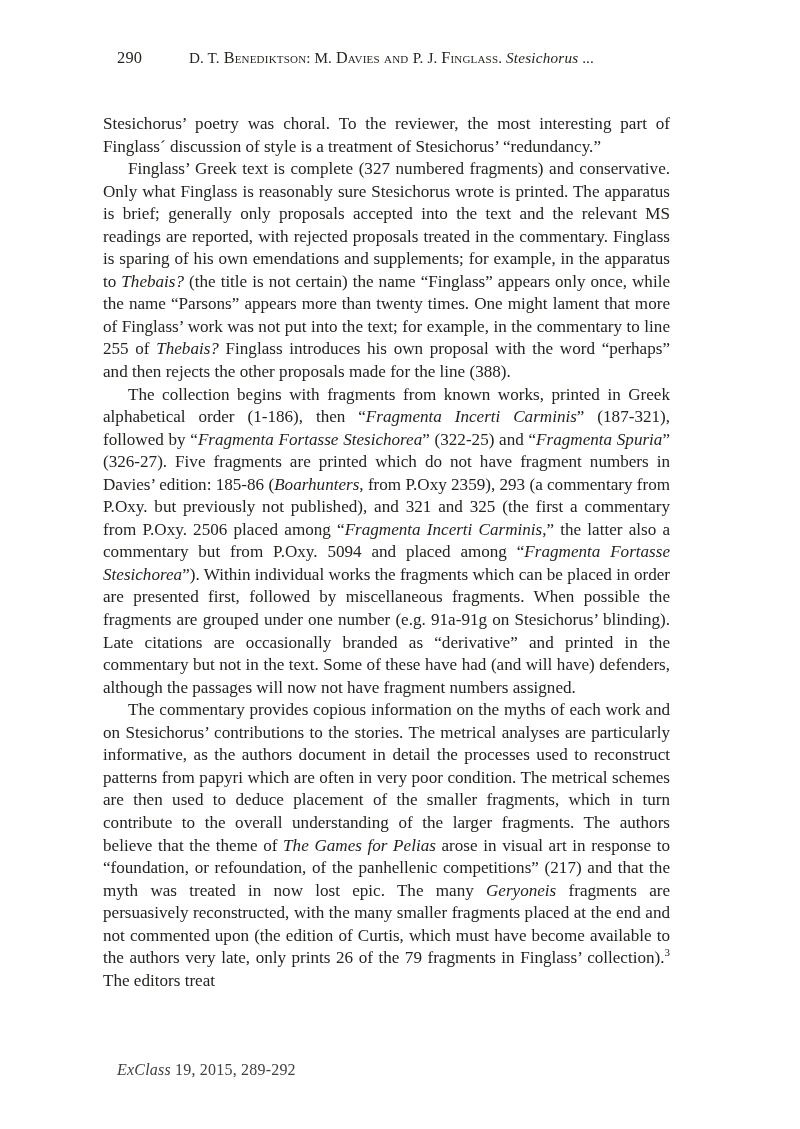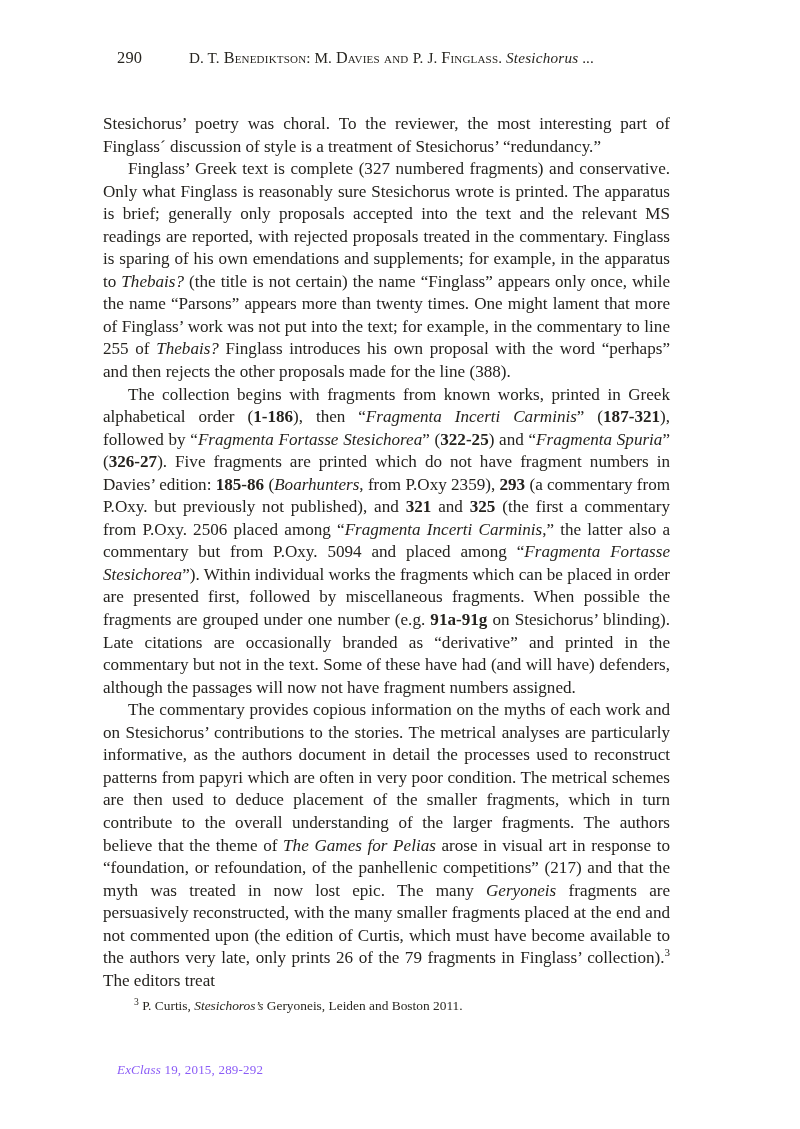--- a/index.html
+++ b/index.html
@@ -69,21 +69,21 @@
     hyphens: manual;
   }
   .body-block p {
     margin: 0;
     text-indent: 0;
   }
   .body-block p.indent {
     text-indent: 25px;
   }
   .it { font-style: italic; }
-  .bd { font-weight: bold; }
+  .bd { font-weight: normal; }
   sup.fn {
     font-size: 11px;
     vertical-align: super;
     line-height: 0;
   }
 
   
   .footnote {
     position: absolute;
     left: 117px;
@@ -98,23 +98,23 @@
     font-size: 9.6px;
     vertical-align: super;
     line-height: 0;
   }
 
   
   .running-foot {
     position: absolute;
     left: 117px;
     top: 1060px;
-    font-size: 13px;
+    font-size: 16px;
     line-height: 20px;
-    color: #8b5cf6;
+    color: #404040;
     letter-spacing: 0.2px;
     white-space: nowrap;
   }
   .running-foot .jname {
     font-style: italic;
   }
 </style>
 </head>
 <body>
 
@@ -124,21 +124,18 @@
     <span class="folio">290</span><span class="head-text"><span>D. T. </span><span class="sc">Benediktson</span><span>: </span><span>M. </span><span class="sc">Davies</span><span class="sc"> and </span><span>P. J. </span><span class="sc">Finglass</span><span>. </span><span class="head-title">Stesichorus</span><span> ...</span></span>
   </div>
 
   <div class="body-block">
       <p><span>Stesichorus’ poetry was choral.  To the reviewer, the most interesting part of Finglass´ discussion of style is a treatment of Stesichorus’ “redundancy.”</span></p>
       <p class="indent"><span>Finglass’ Greek text is complete (327 numbered fragments) and conser­vative.  Only what Finglass is reasonably sure Stesichorus wrote is print­ed.  The apparatus is brief;  generally only proposals accepted into the text and the relevant MS readings are reported, with rejected proposals treated in the commentary.  Finglass is sparing of his own emendations and supple­ments;  for example, in the apparatus to </span><span class="it">Thebais?</span><span> (the title is not certain) the name “Finglass” appears only once, while the name “Parsons” appears more than twenty times.  One might lament that more of Finglass’ work was not put into the text;  for example, in the commentary to line 255 of </span><span class="it">Thebais?</span><span> Finglass introduces his own proposal with the word “perhaps” and then re­jects the other proposals made for the line (388).</span></p>
       <p class="indent"><span>The collection begins with fragments from known works, printed in Greek alphabetical order (</span><span class="bd">1-186</span><span>), then “</span><span class="it">Fragmenta Incerti Carminis</span><span>” (</span><span class="bd">187-321</span><span>), followed by “</span><span class="it">Fragmenta Fortasse Stesichorea</span><span>” (</span><span class="bd">322-25</span><span>) and “</span><span class="it">Fragmenta Spuria</span><span>” (</span><span class="bd">326-27</span><span>).  Five fragments are printed which do not have fragment numbers in Davies’ edition:  </span><span class="bd">185-86</span><span> (</span><span class="it">Boarhunters</span><span>, from P.Oxy 2359), </span><span class="bd">293</span><span> (a commentary from P.Oxy. but previously not published), and </span><span class="bd">321</span><span> and </span><span class="bd">325</span><span> (the first a commentary from P.Oxy. 2506 placed among “</span><span class="it">Fragmenta Incerti Carminis</span><span>,” the latter also a commentary but from P.Oxy. 5094 and placed among “</span><span class="it">Fragmenta Fortasse Stesichorea</span><span>”).  Within individual works the fragments which can be placed in order are presented first, followed by mis­cellaneous fragments.  When possible the fragments are grouped under one number (e.g. </span><span class="bd">91a-91g</span><span> on Stesichorus’ blinding).  Late citations are occasional­ly branded as “derivative” and printed in the commentary but not in the text. Some of these have had (and will have) defenders, although the passages will now not have fragment numbers assigned.</span></p>
       <p class="indent"><span>The commentary provides copious information on the myths of each work and on Stesichorus’ contributions to the stories. The metrical analyses are particularly informative, as the authors document in detail the process­es used to reconstruct patterns from papyri which are often in very poor condition.  The metrical schemes are then used to deduce placement of the smaller fragments, which in turn contribute to the overall understanding of the larger fragments.  The authors believe that the theme of </span><span class="it">The Games for Pelias</span><span> arose in visual art in response to “foundation, or refoundation, of the panhellenic competitions” (217) and that the myth was treated in now lost epic.  The many </span><span class="it">Geryoneis</span><span> fragments are persuasively reconstructed, with the many smaller fragments placed at the end and not commented upon (the edition of Curtis, which must have become available to the authors very late, only prints 26 of the 79 fragments in Finglass’ collection).</span><sup class="fn">3</sup><span>  The editors treat</span></p>
     </div>
 
-  <div class="footnote">
-    <sup>3</sup><span> P. Curtis, </span><span class="it">Stesichoros’s</span><span> Geryoneis, Leiden and Boston 2011.</span>
-  </div>
 
   <div class="running-foot">
     <span class="jname">ExClass</span><span> 19, 2015, 289-292</span>
   </div>
 
 </div>
 
 </body></html>

